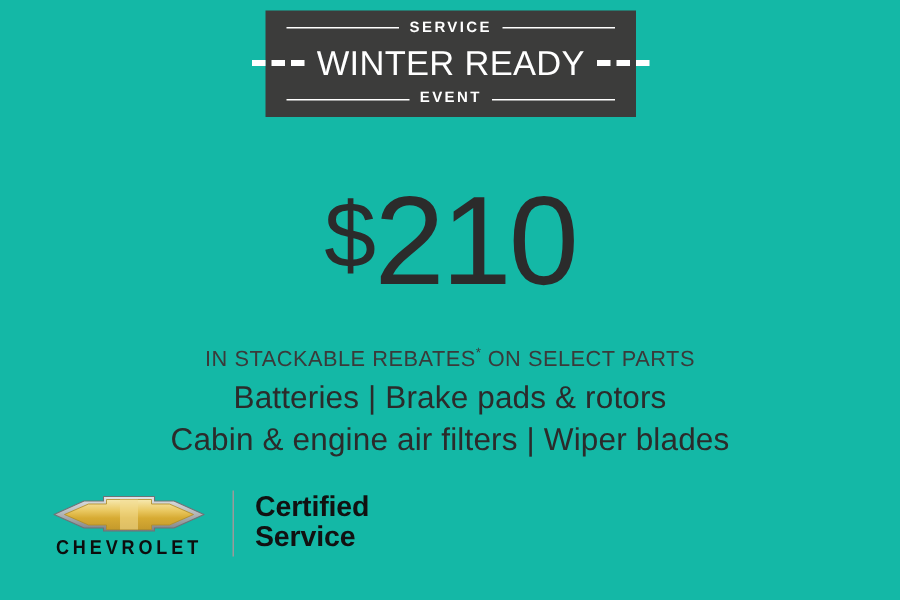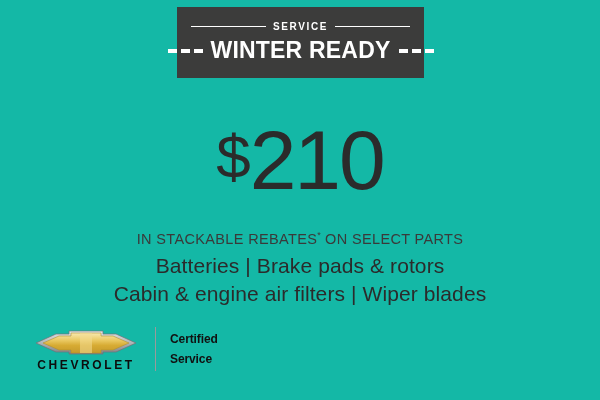--- a/index.html
+++ b/index.html
@@ -76,21 +76,21 @@
     gap: 4px;
   }
   .dashes .dash {
     width: 9px;
     height: 4px;
     background: #ffffff;
   }
   .banner-title {
     color: #ffffff;
     font-size: 23px;
-    font-weight: bold;
+    font-weight: normal;
     letter-spacing: 0.2px;
     white-space: nowrap;
     padding: 0 8px;
     line-height: 1;
   }
 
   
   .receive {
     position: absolute;
     top: 96px;
@@ -188,21 +188,21 @@
     margin-top: 3px;
     transform: scaleY(1.12);
   }
   .vdivider {
     width: 1px;
     height: 44px;
     background: #9a9a9a;
     margin: 0 14px 0 16px;
   }
   .certified {
-    font-size: 12px;
+    font-size: 19px;
     font-weight: bold;
     color: #111111;
     line-height: 20px;
     letter-spacing: -0.1px;
   }
 </style>
 </head>
 <body>
 
 <div class="ad">
@@ -223,20 +223,25 @@
           <span class="dash"></span>
         </span>
         <span class="banner-title">WINTER READY</span>
         <span class="dashes">
           <span class="dash"></span>
           <span class="dash"></span>
           <span class="dash"></span>
         </span>
       </div>
 
+      <div class="banner-rule">
+        <span class="line"></span>
+        <span class="rule-label">EVENT</span>
+        <span class="line"></span>
+      </div>
 
     </div>
   </div>
 
 
   <div class="amount">
     <span class="dollar">$</span><span>210</span>
   </div>
 
   <div class="rebate-line">

